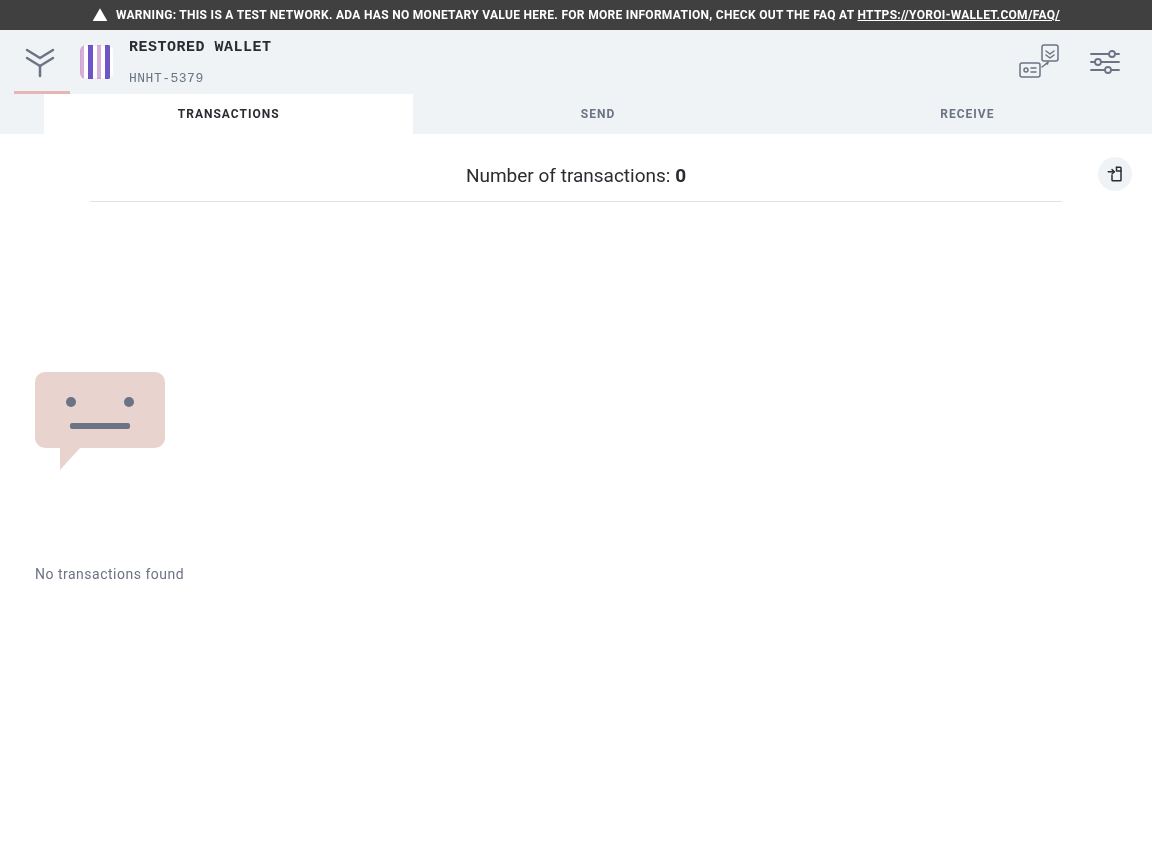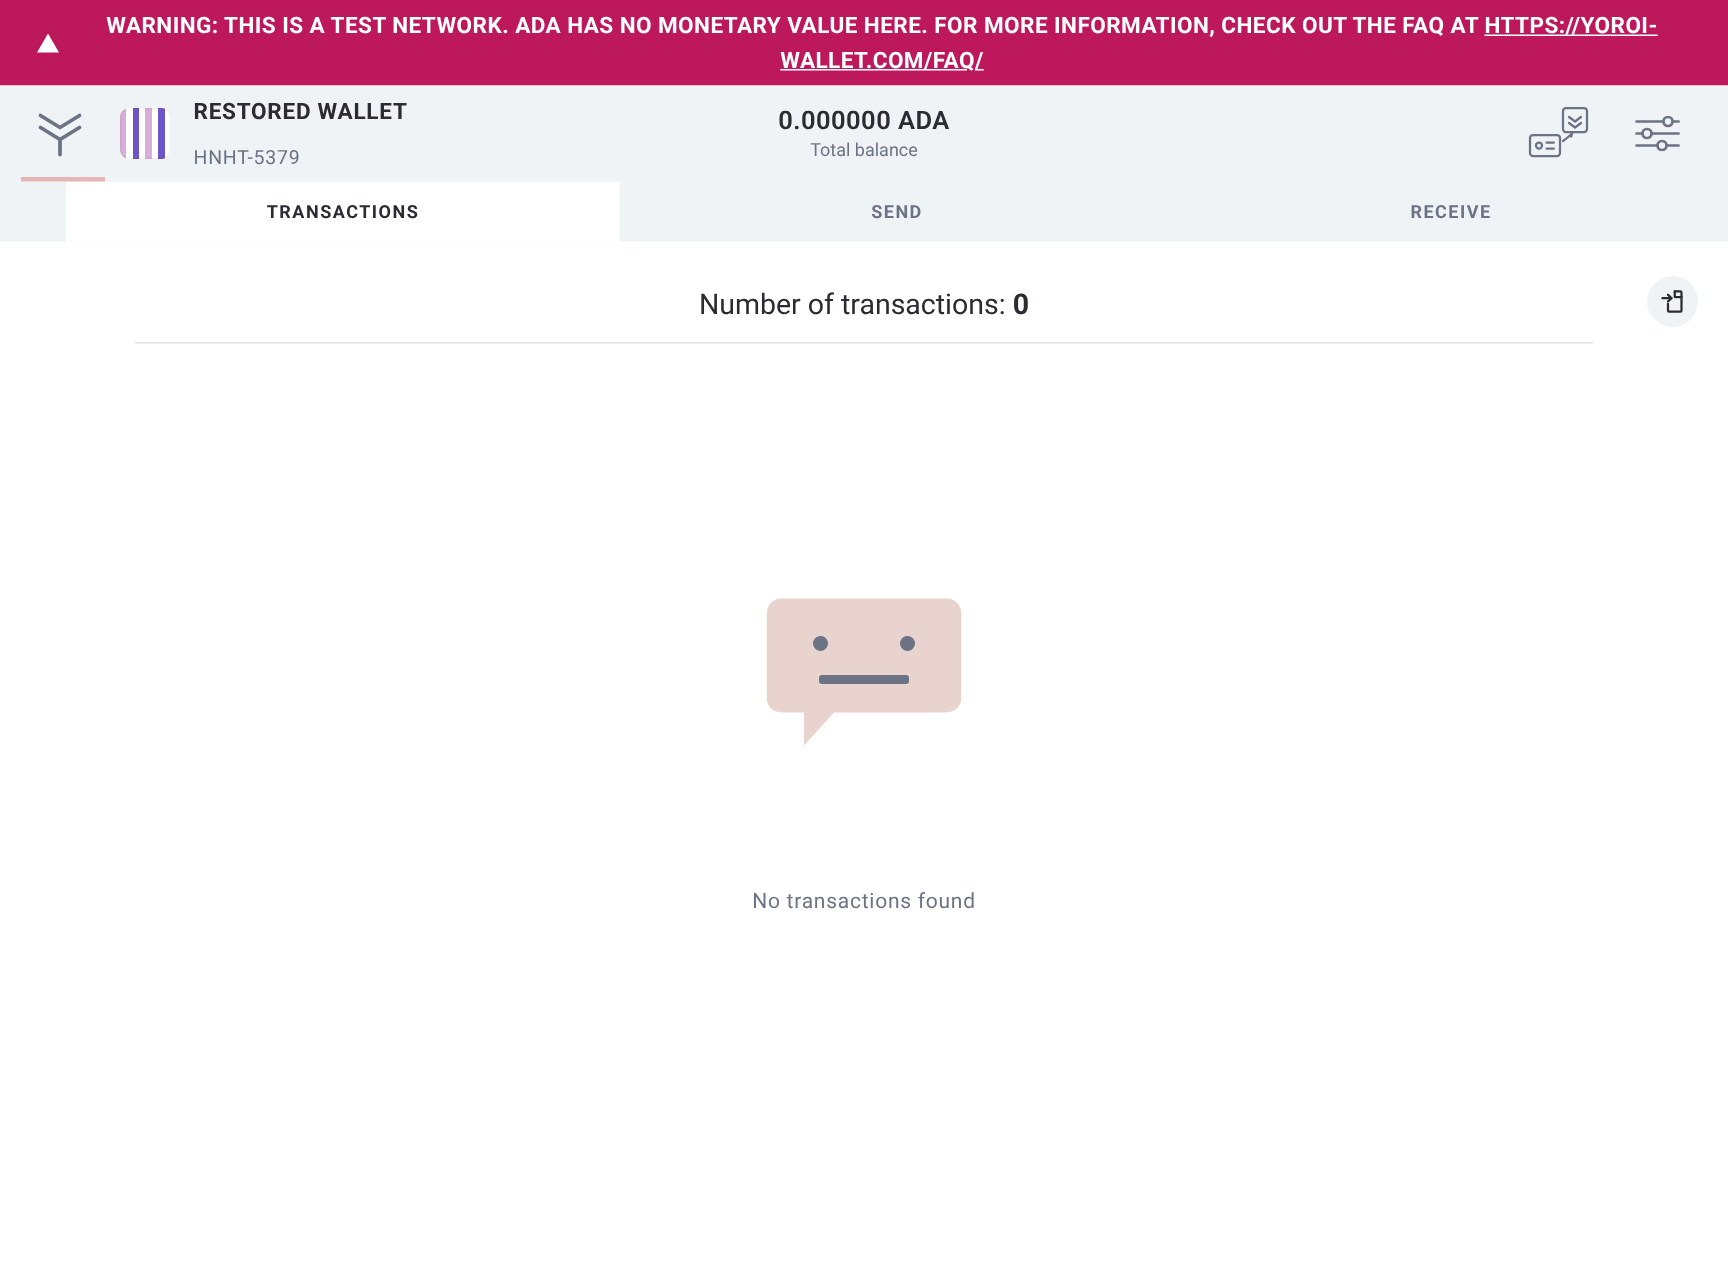--- a/index.html
+++ b/index.html
@@ -7,25 +7,25 @@
     font-family: -apple-system, BlinkMacSystemFont, "Segoe UI", Roboto, sans-serif;
     background: #ffffff;
     color: #2b2c32;
     width: 1152px;
     height: 847px;
     overflow: hidden;
   }
 
   
   .warning-banner {
-    background: #be185d;
+    background: #404040;
     color: #ffffff;
     text-align: center;
     padding: 6px 20px;
-    font-size: 15px;
+    font-size: 12px;
     font-weight: 700;
     letter-spacing: 0.3px;
     line-height: 1.5;
     display: flex;
     align-items: center;
     justify-content: center;
     gap: 8px;
   }
   .warning-banner .warn-text {
     max-width: 1080px;
@@ -40,20 +40,21 @@
   }
 
   
   .topbar {
     background: #F0F3F5;
     display: flex;
     align-items: center;
     height: 64px;
     padding: 0 32px 0 10px;
     position: relative;
+    font-family: Liberation Mono, monospace;
   }
   .logo-box {
     width: 60px;
     display: flex;
     justify-content: center;
     align-items: center;
   }
   .wallet-block {
     display: flex;
     align-items: center;
@@ -168,21 +169,21 @@
     background: #F0F3F5;
     display: flex;
     align-items: center;
     justify-content: center;
     cursor: pointer;
   }
 
   
   .empty-state {
     margin-top: 160px;
-    text-align: center;
+    text-align: left;
   }
   .empty-illustration {
     display: inline-block;
     margin-bottom: 90px;
   }
   .empty-msg {
     font-size: 14px;
     color: #6b7384;
     letter-spacing: 0.5px;
   }
@@ -224,24 +225,20 @@
   <div class="accent-strip"></div>
 
   <div class="wallet-block">
     <div class="wallet-avatar"></div>
     <div class="wallet-labels">
       <div class="wname">RESTORED WALLET</div>
       <div class="wid">HNHT-5379</div>
     </div>
   </div>
 
-  <div class="balance-block">
-    <div class="amount">0.000000 ADA</div>
-    <div class="sub">Total balance</div>
-  </div>
 
   <div class="topbar-actions">
     <span class="icon-btn">
       <svg width="42" height="38" viewBox="0 0 42 38" fill="none" stroke="#6b7384" stroke-width="1.5">
         <rect x="24" y="2" width="16" height="16" rx="2"></rect>
         <path d="M28 8 L32 11 L36 8 M28 12 L32 15 L36 12" stroke-linecap="round" stroke-linejoin="round"></path>
         <rect x="2" y="20" width="20" height="14" rx="2"></rect>
         <circle cx="8" cy="27" r="2"></circle>
         <path d="M13 25 h5 M13 29 h5" stroke-linecap="round"></path>
         <path d="M24 24 C24 24 27 22 30 19" stroke-linecap="round"></path>

